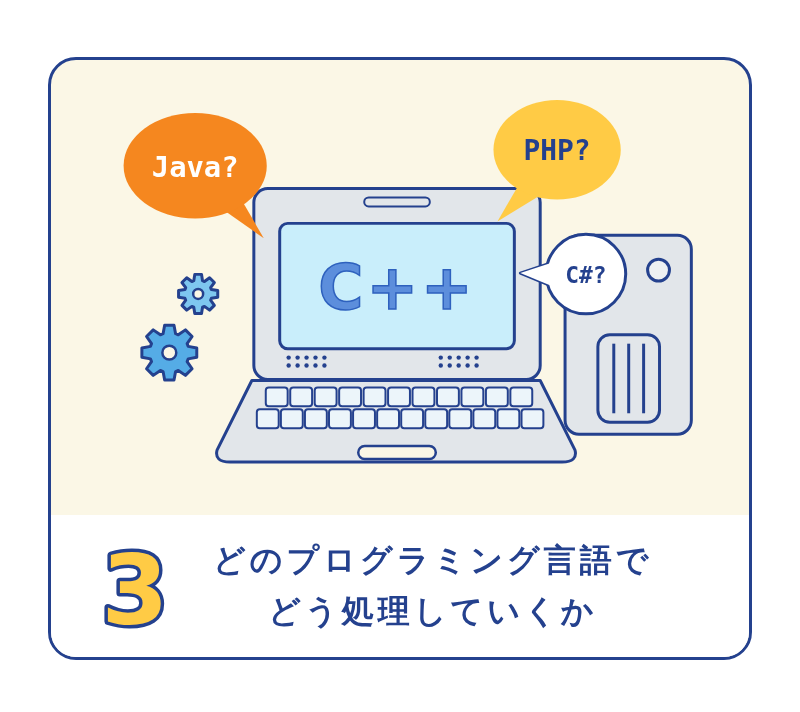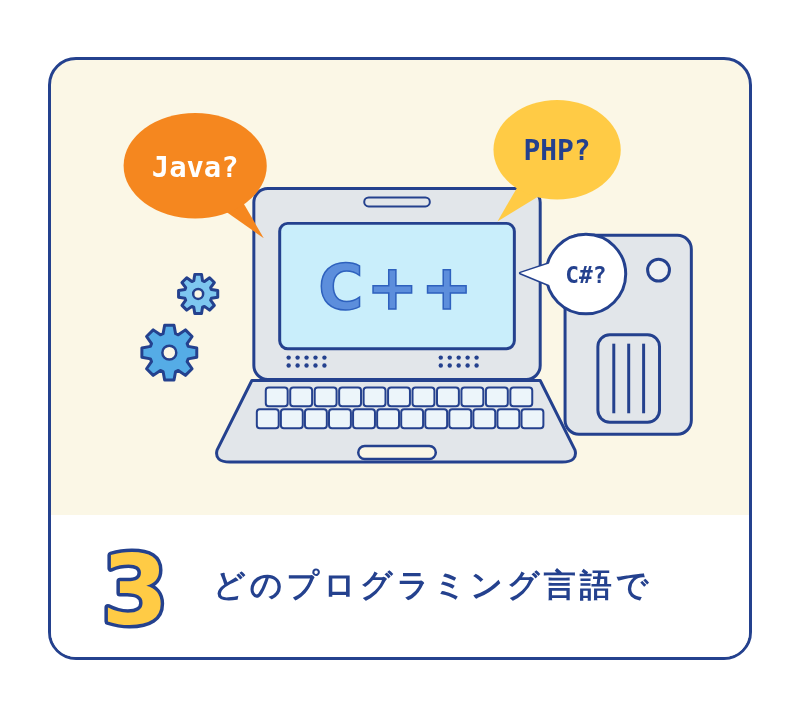--- a/index.html
+++ b/index.html
@@ -125,17 +125,18 @@
         <text class="bubble-text" x="538" y="223" text-anchor="middle" font-size="23" fill="#24418E">C#?</text>
       </g>
     </svg>
 
     <div class="card-bottom">
       <svg class="stepnum-svg" width="72" height="112" viewBox="0 0 72 112">
         <text x="36" y="94" text-anchor="middle" font-size="96" font-weight="bold" paint-order="stroke" stroke="#24418E" stroke-width="7" stroke-linejoin="round" fill="#FFCB45">3</text>
       </svg>
       <div class="caption">
         <span>どのプログラミング言語で</span>
+        <span>どう処理していくか</span>
       </div>
     </div>
 
   </div>
 </div>
 
 </body></html>

